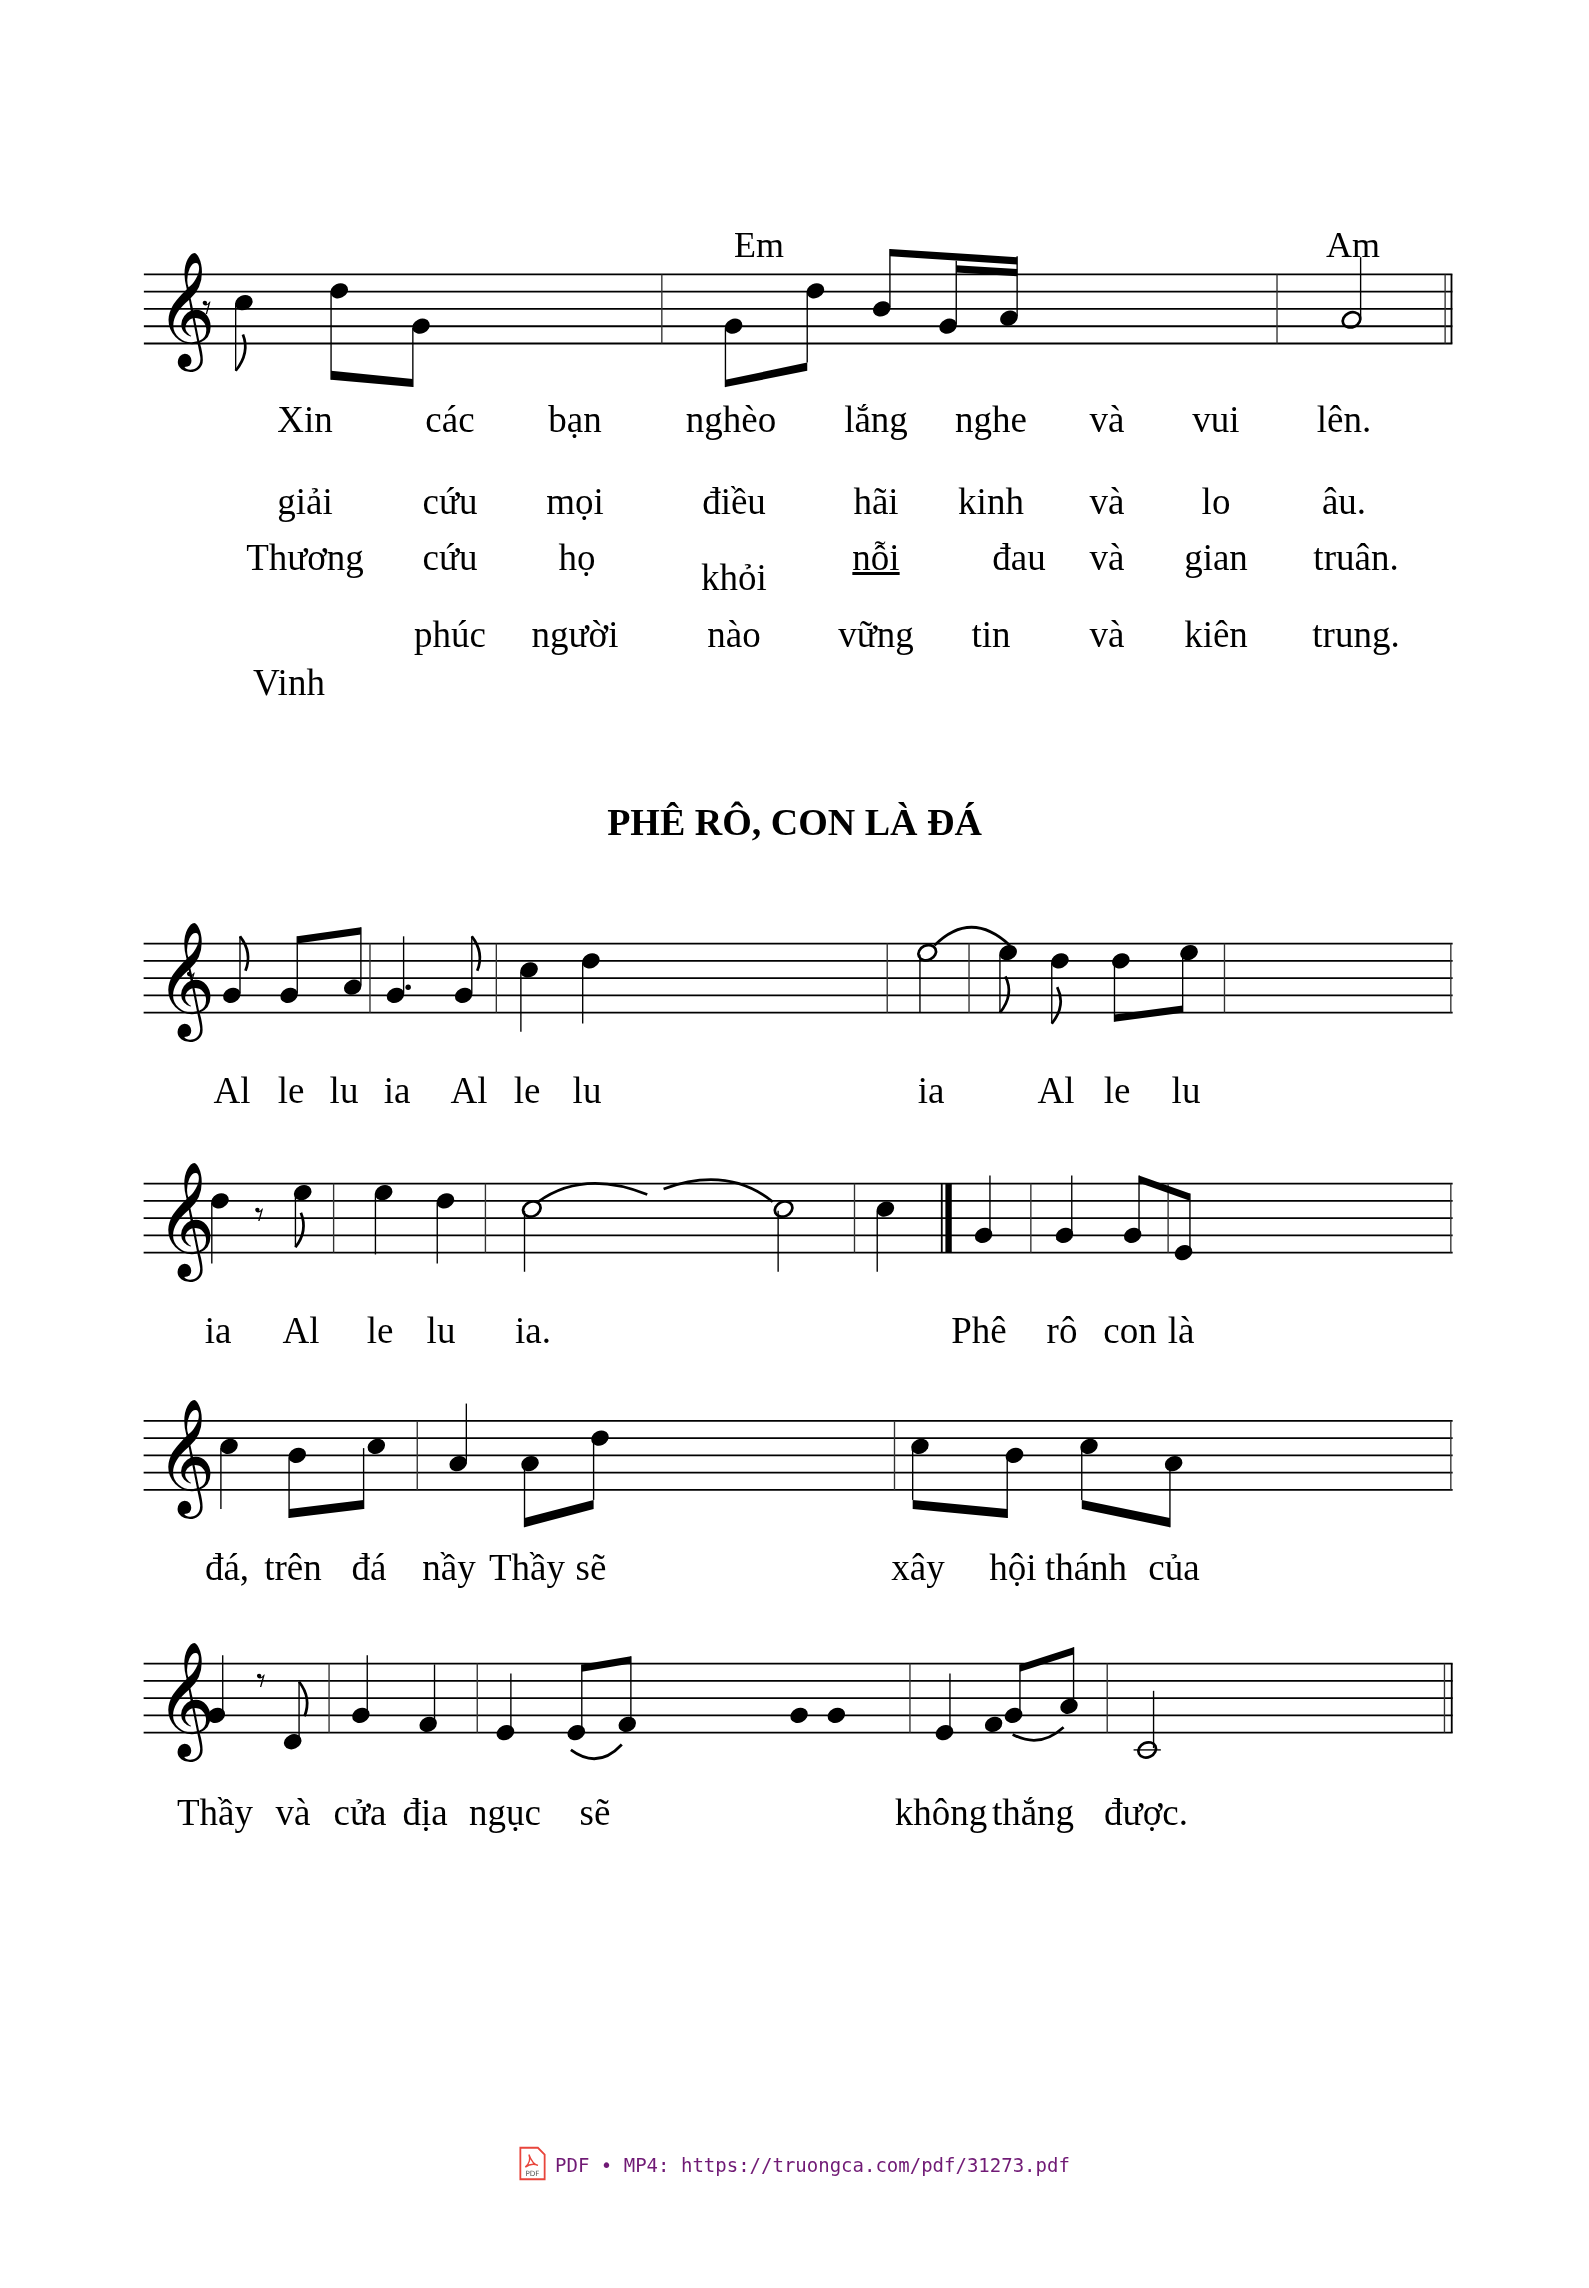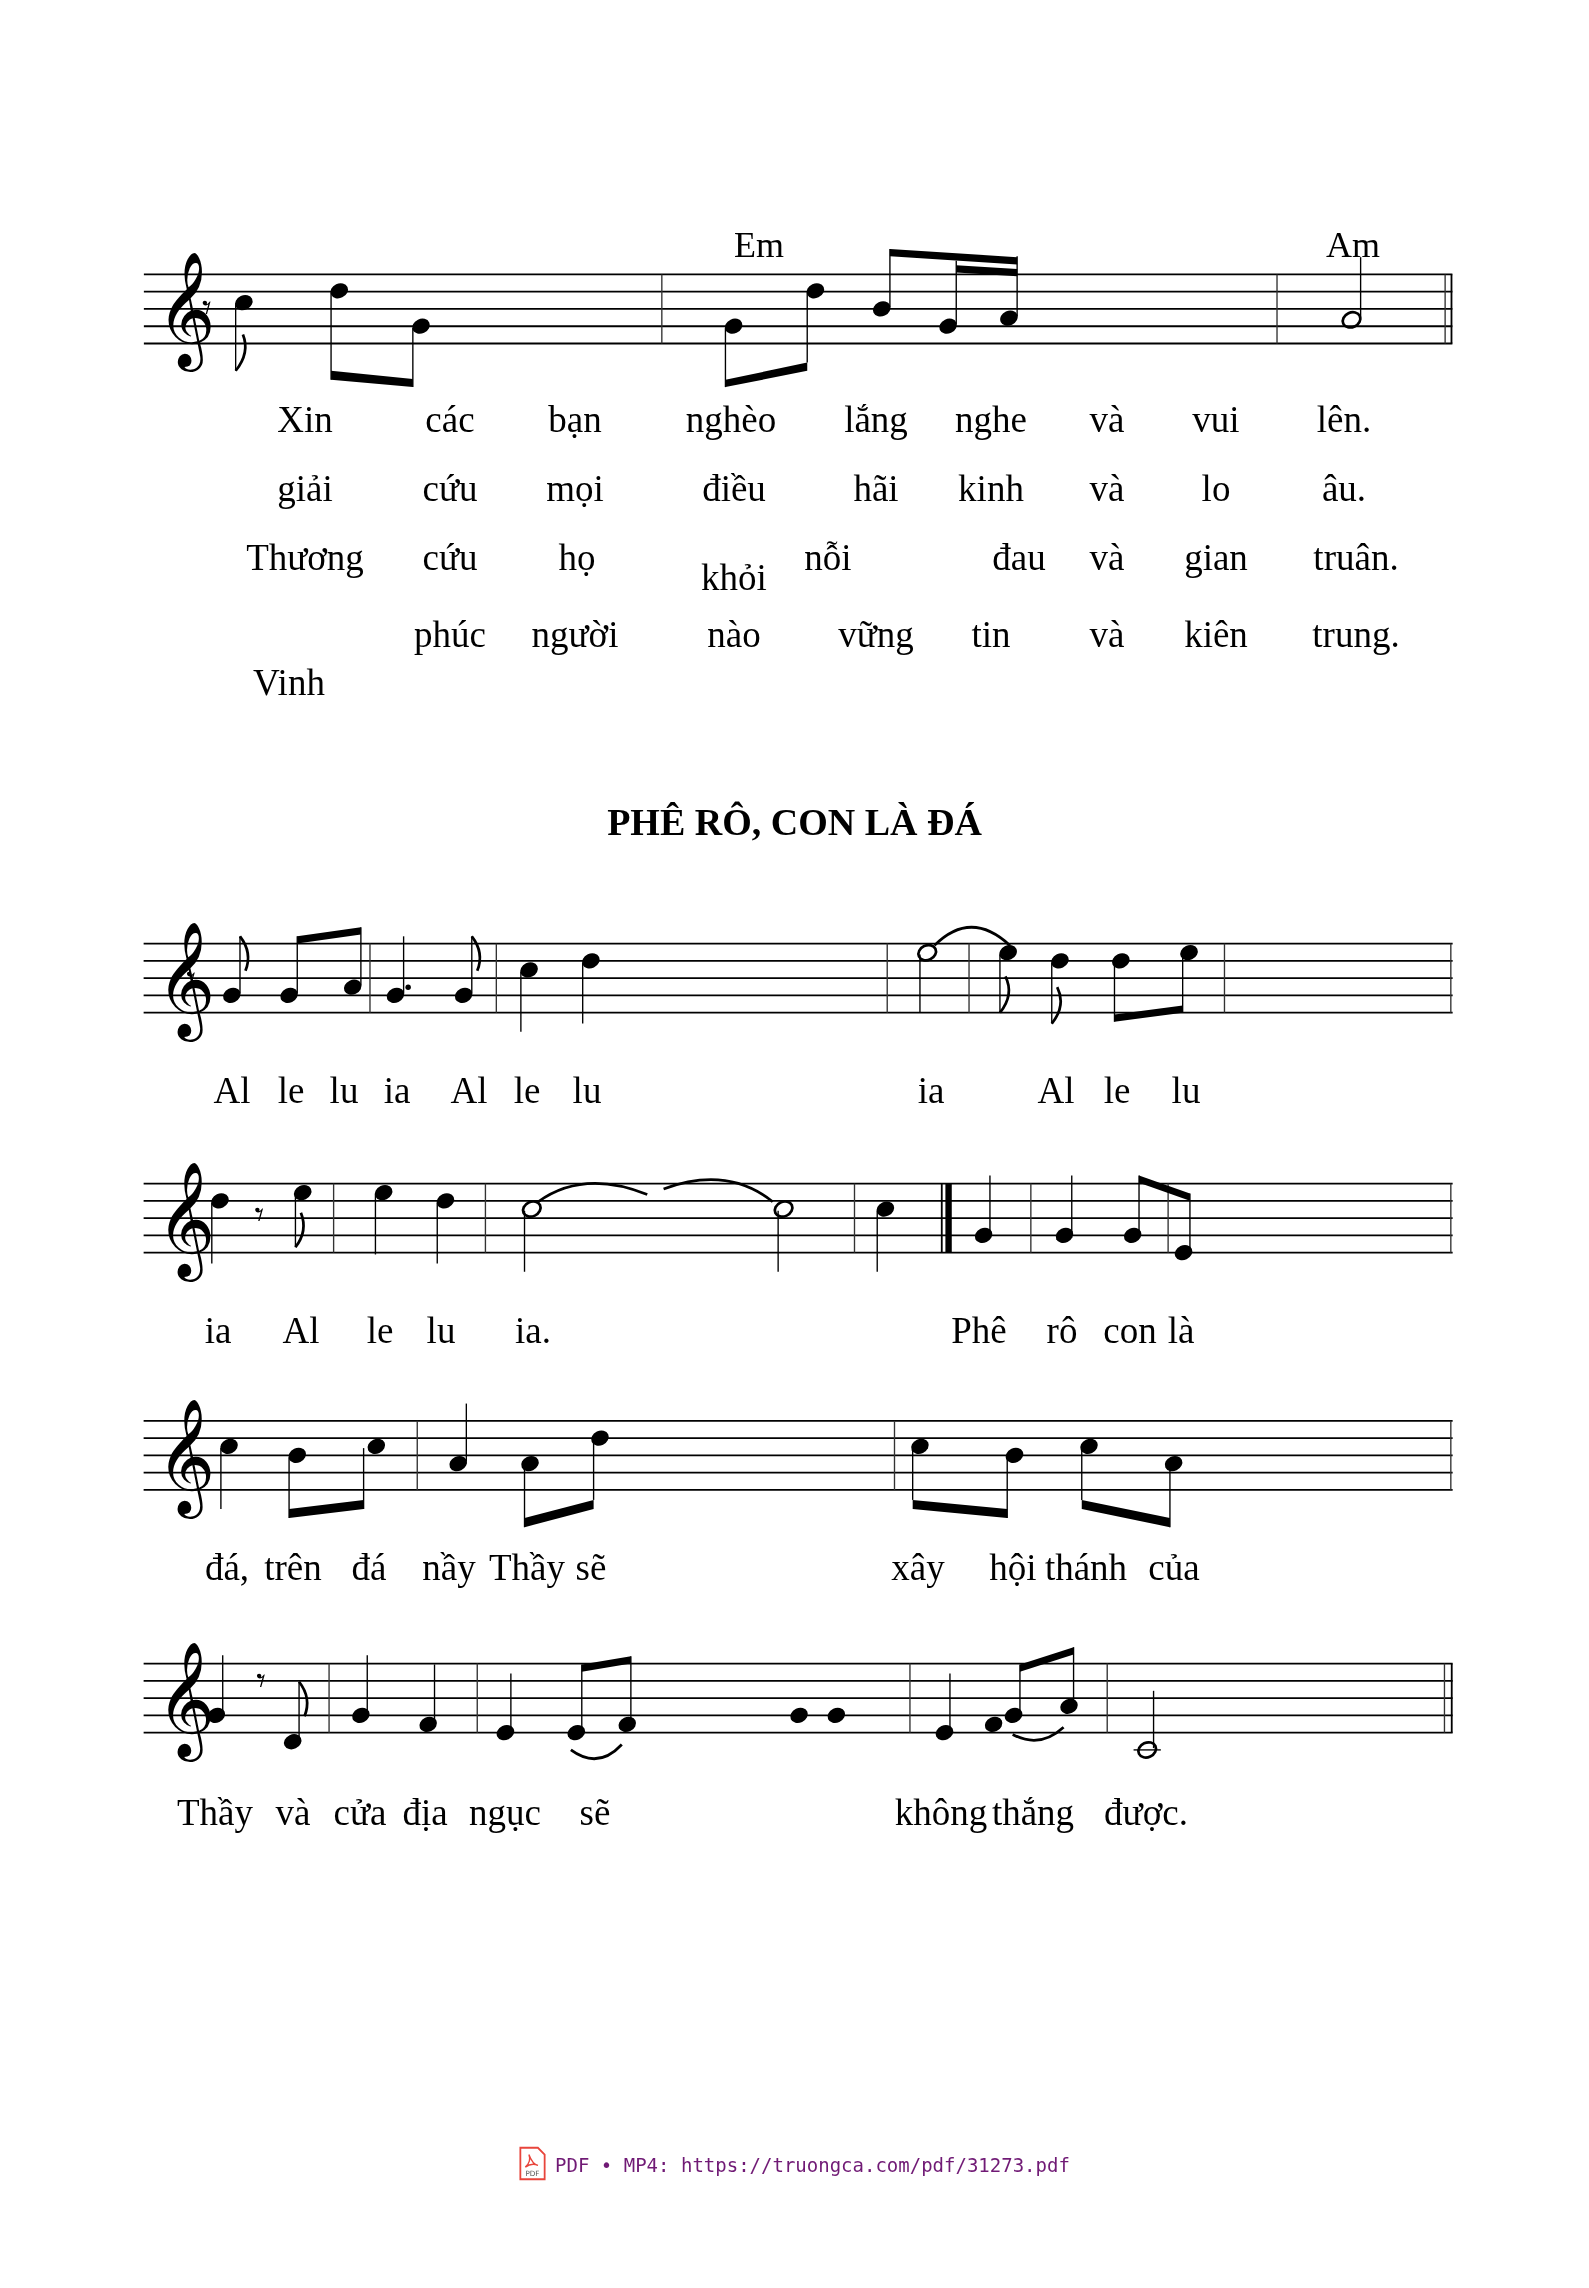--- a/index.html
+++ b/index.html
@@ -76,37 +76,37 @@
   <span class="lyric" style="left:305px;">Xin</span>
   <span class="lyric" style="left:450px;">các</span>
   <span class="lyric" style="left:575px;">bạn</span>
   <span class="lyric" style="left:731px;">nghèo</span>
   <span class="lyric" style="left:876px;">lắng</span>
   <span class="lyric" style="left:991px;">nghe</span>
   <span class="lyric" style="left:1107px;">và</span>
   <span class="lyric" style="left:1216px;">vui</span>
   <span class="lyric" style="left:1344px;">lên.</span>
 </div>
-<div class="lyric-row" style="top:467px;">
+<div class="lyric-row" style="top:480px;">
   <span class="lyric" style="left:305px;">giải</span>
   <span class="lyric" style="left:450px;">cứu</span>
   <span class="lyric" style="left:575px;">mọi</span>
   <span class="lyric" style="left:734px;">điều</span>
   <span class="lyric" style="left:876px;">hãi</span>
   <span class="lyric" style="left:991px;">kinh</span>
   <span class="lyric" style="left:1107px;">và</span>
   <span class="lyric" style="left:1216px;">lo</span>
   <span class="lyric" style="left:1344px;">âu.</span>
 </div>
 <div class="lyric-row" style="top:536px;">
   <span class="lyric" style="left:305px;">Thương</span>
   <span class="lyric" style="left:450px;">cứu</span>
   <span class="lyric" style="left:577px;">họ</span>
   <span class="lyric" style="left:734px;margin-top:20px;">khỏi</span>
-  <span class="lyric" style="left:828px;">nỗi</span>
+  <span class="lyric" style="left:876px;text-decoration:underline;">nỗi</span>
   <span class="lyric" style="left:991px;margin-left:28px;">đau</span>
   <span class="lyric" style="left:1107px;">và</span>
   <span class="lyric" style="left:1216px;">gian</span>
   <span class="lyric" style="left:1356px;">truân.</span>
 </div>
 <div class="lyric-row" style="top:613px;">
   <span class="lyric" style="left:289px;margin-top:48px;">Vinh</span>
   <span class="lyric" style="left:450px;">phúc</span>
   <span class="lyric" style="left:575px;">người</span>
   <span class="lyric" style="left:734px;">nào</span>

